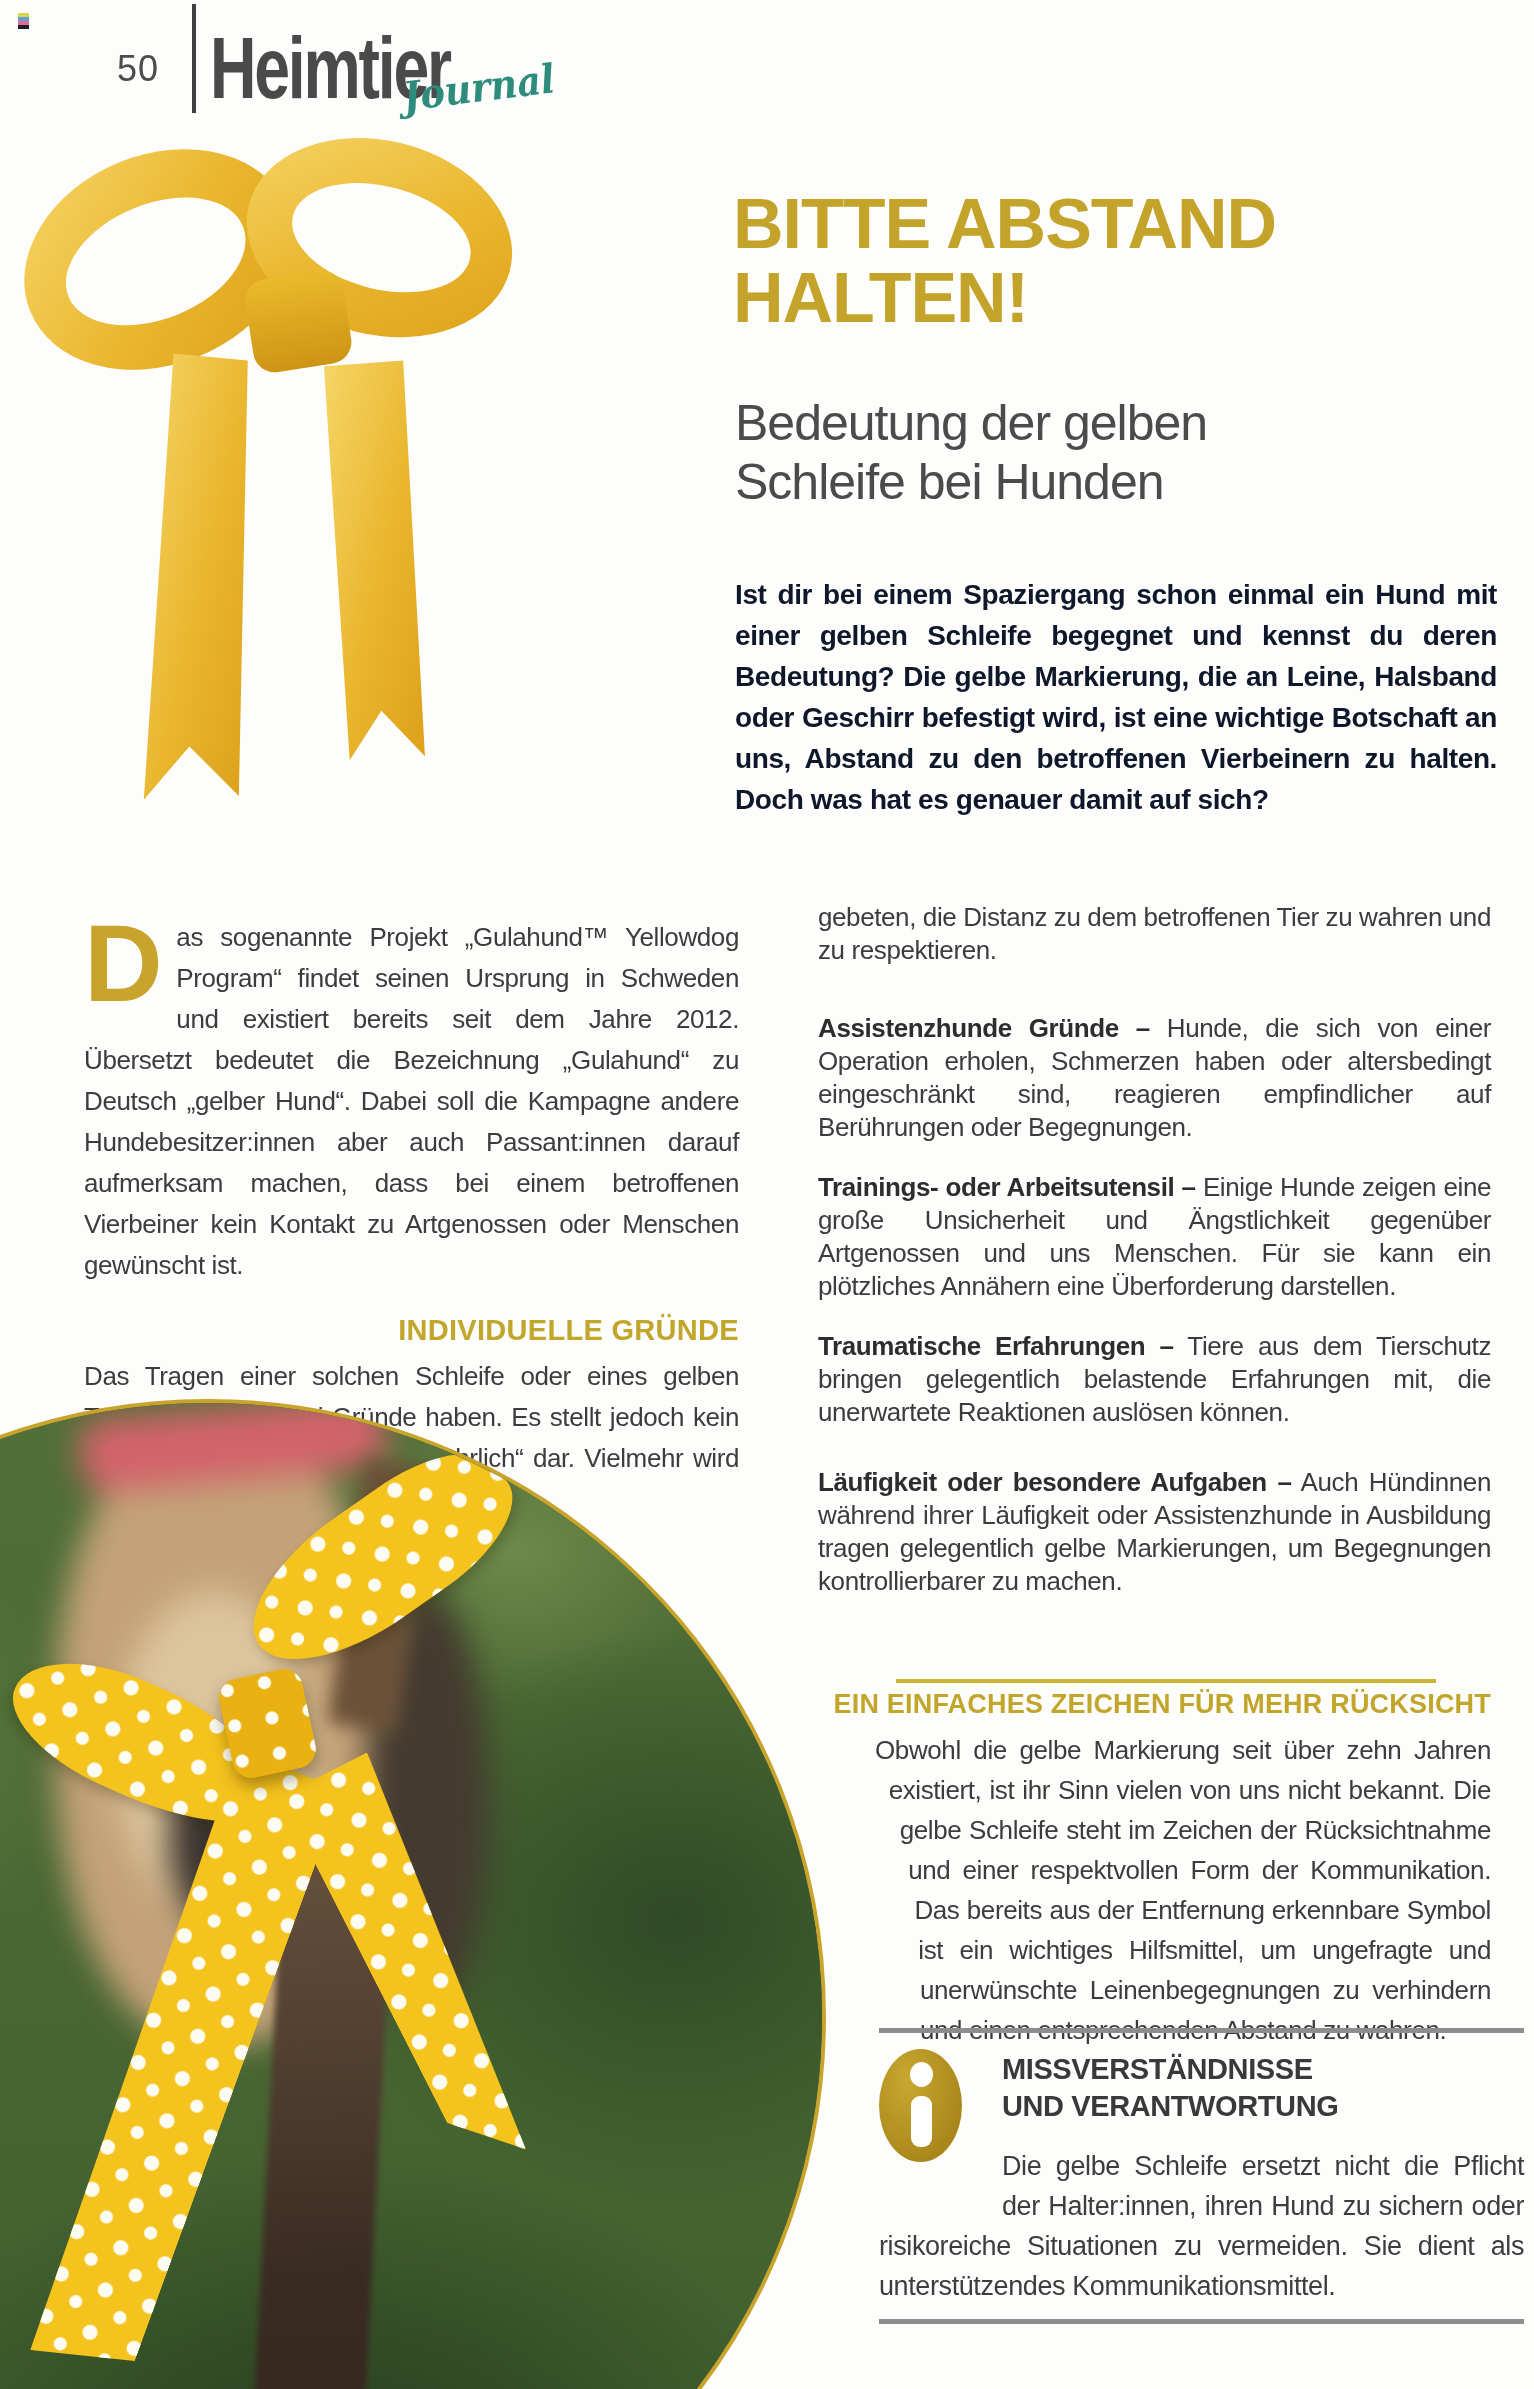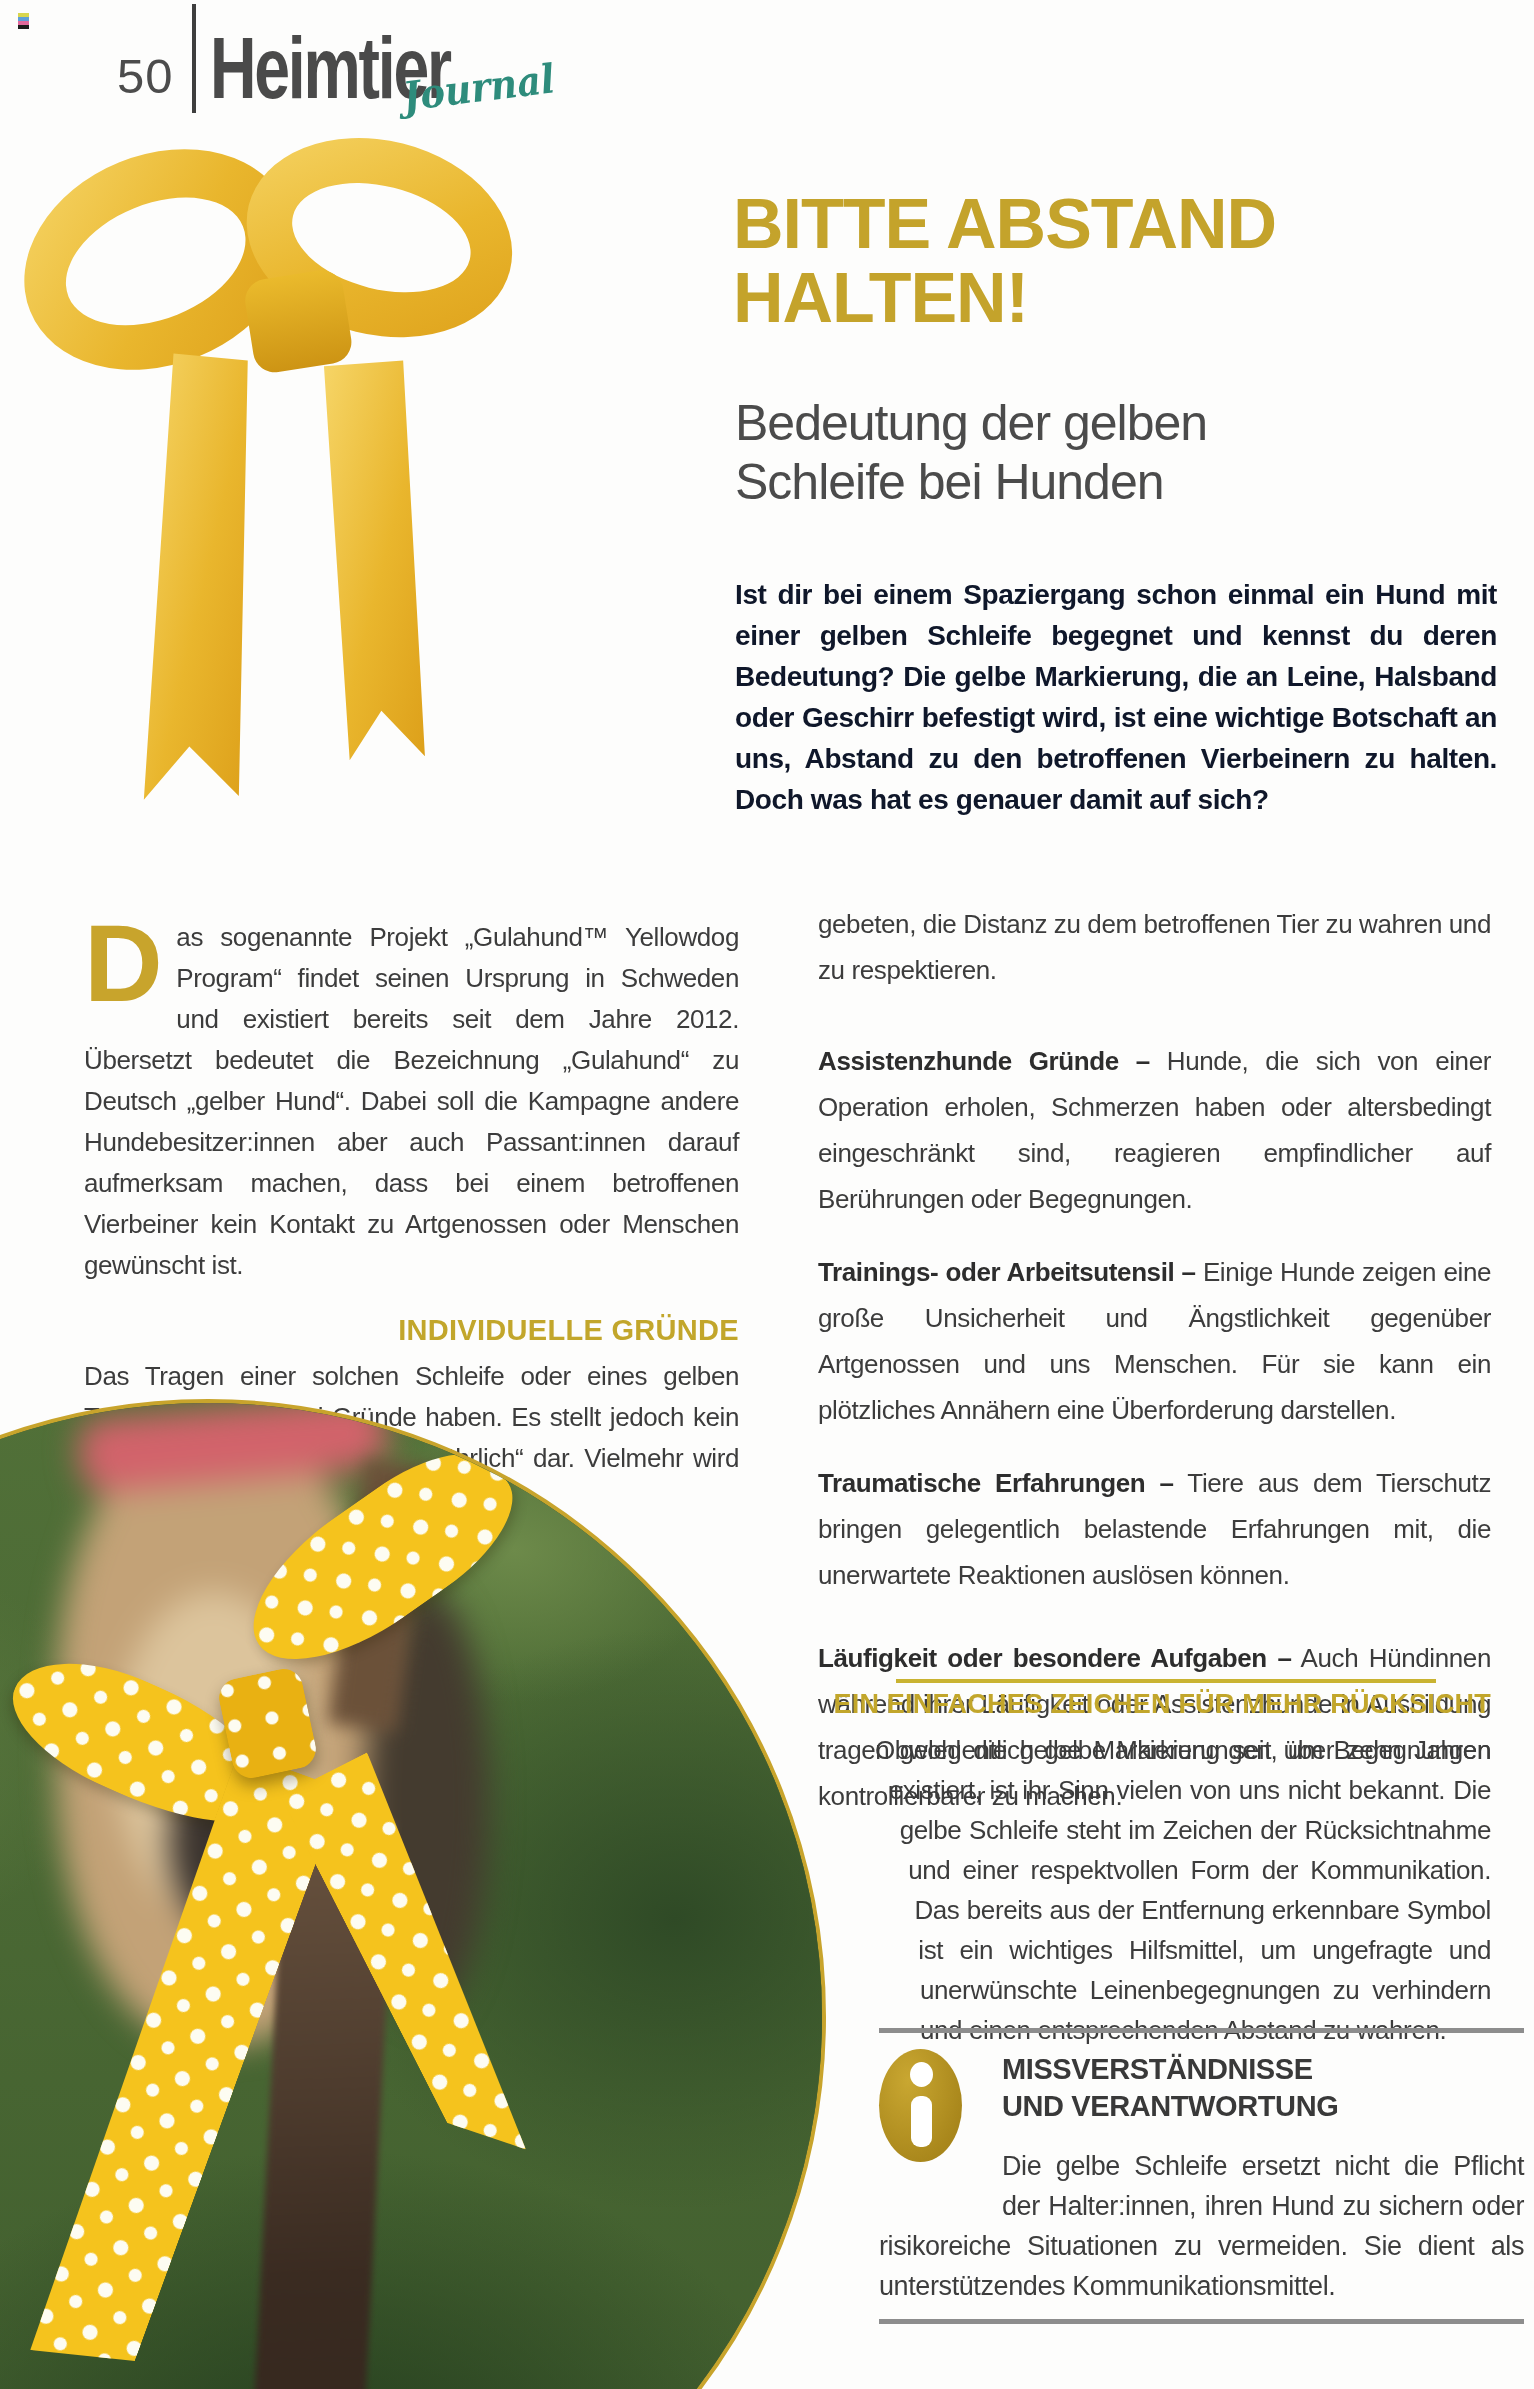--- a/index.html
+++ b/index.html
@@ -6,21 +6,21 @@
   #page{position:relative;width:1535px;height:2390px;background:#fdfdfc;overflow:hidden;
         font-family:"Liberation Sans",sans-serif;margin:0 auto;}
 
   
   .regmark{position:absolute;left:18px;top:13px;width:11px;}
   .regmark .s{height:4px;width:11px;}
   .regmark .s1{background:#d9d64e;}
   .regmark .s2{background:#5f9fd8;}
   .regmark .s3{background:#e2699c;}
   .regmark .s4{background:#1c1c1c;}
-  .pagenum{position:absolute;left:117px;top:48px;font-size:49px;color:#4c4c4c;letter-spacing:1px;}
+  .pagenum{position:absolute;left:117px;top:48px;font-size:36px;color:#4c4c4c;letter-spacing:1px;}
   .header-divider{position:absolute;left:192px;top:4px;width:4px;height:109px;background:#3e3e3e;}
   .logo-main{position:absolute;left:210px;top:18px;font-size:87px;font-weight:700;color:#4a4a4a;
              letter-spacing:-3px;transform:scaleX(.74);transform-origin:left top;white-space:nowrap;}
   .logo-script{position:absolute;left:400px;top:73px;font-family:"DejaVu Serif",serif;font-style:italic;
              font-weight:700;font-size:40px;color:#2e8c7c;transform:rotate(-7deg) scaleX(.92);
              transform-origin:left top;white-space:nowrap;}
 
   
   .hero-title{position:absolute;left:733px;top:188px;font-size:70px;font-weight:700;color:#c4a32b;
               line-height:1.05;letter-spacing:-1px;white-space:nowrap;}
@@ -31,21 +31,21 @@
 
   
   .col-left{position:absolute;left:84px;top:917px;width:655px;font-size:26px;color:#3c3c3c;
             line-height:41px;text-align:justify;letter-spacing:-0.4px;}
   .col-left p{margin:0;}
   .dropcap{float:left;font-size:109px;line-height:81px;color:#c8a42c;font-weight:700;
            padding:6px 14px 0 0;}
   .subheading{margin:0;padding-top:24px;padding-bottom:5px;color:#c2a62b;font-weight:700;
             font-size:29px;letter-spacing:0.3px;text-align:right;clear:both;}
   .col-right{position:absolute;left:818px;top:901px;width:673px;font-size:26px;color:#3c3c3c;
-             line-height:46px;text-align:justify;letter-spacing:-0.4px;}
+             line-height:33px;text-align:justify;letter-spacing:-0.4px;}
   .col-right p{margin:0;}
   .col-right p.reason{margin-top:13px;padding-top:41px;}
   .lead{font-weight:700;color:#2d2d2d;}
 
   
   .gold-rule{position:absolute;left:896px;top:1679px;width:540px;height:4px;background:#c9b331;}
   .section-heading{position:absolute;left:818px;top:1689px;width:673px;text-align:right;
                    font-size:27px;font-weight:700;color:#c2a62b;letter-spacing:0.2px;}
   .section-para{position:absolute;left:818px;top:1730px;width:673px;font-size:26px;line-height:40px;
                 color:#3c3c3c;text-align:justify;letter-spacing:-0.4px;}

